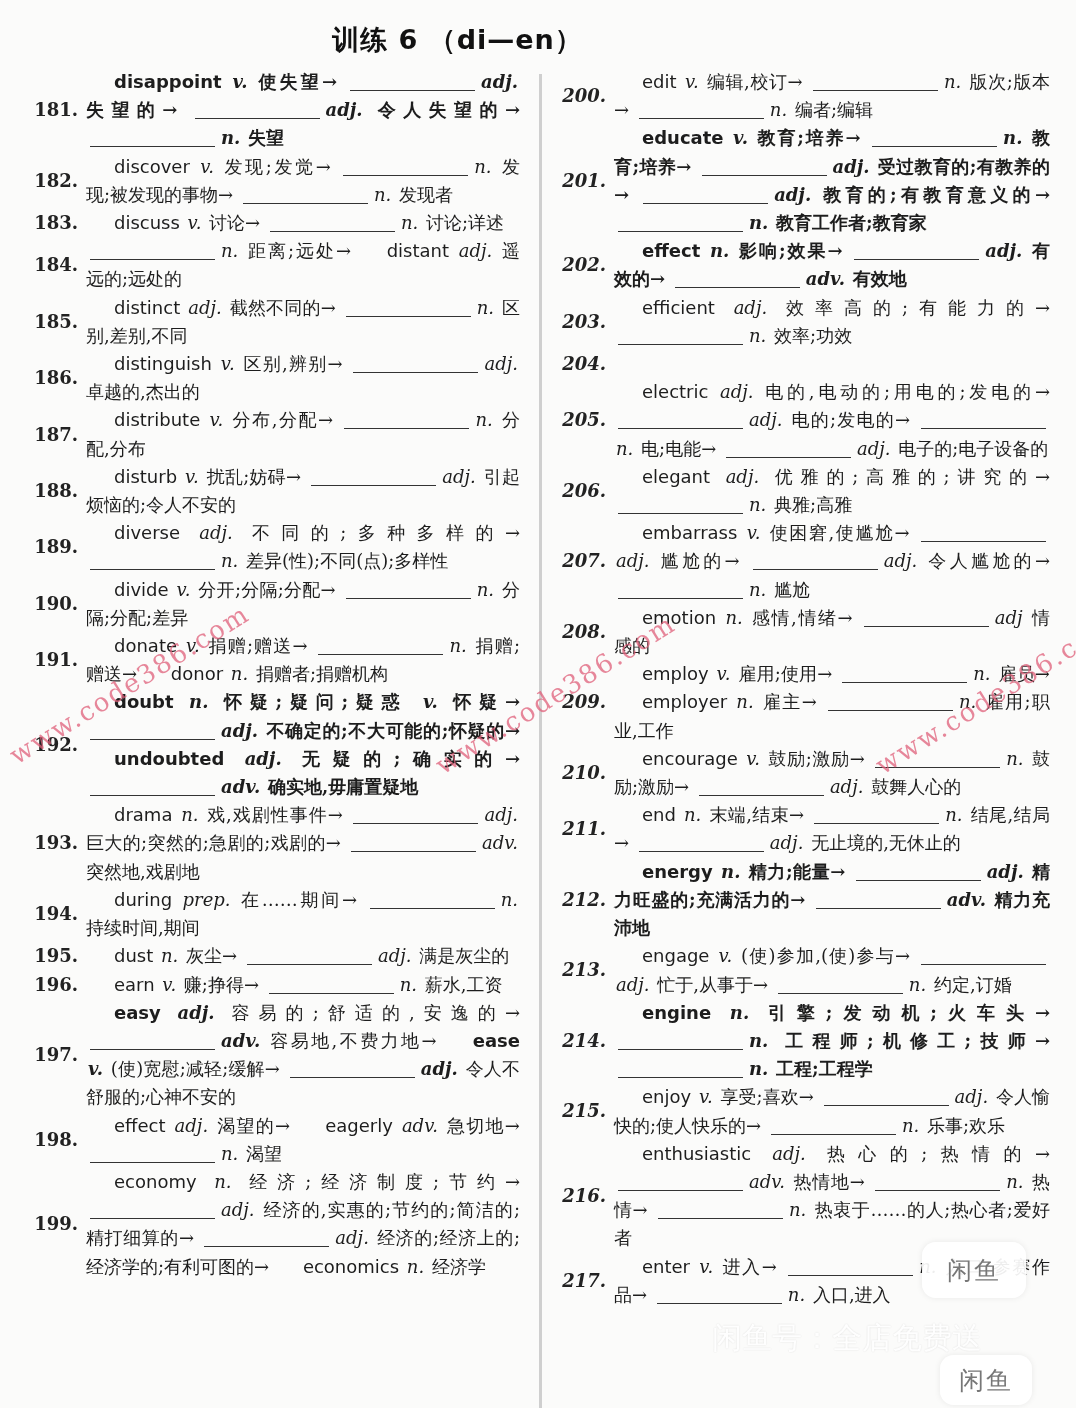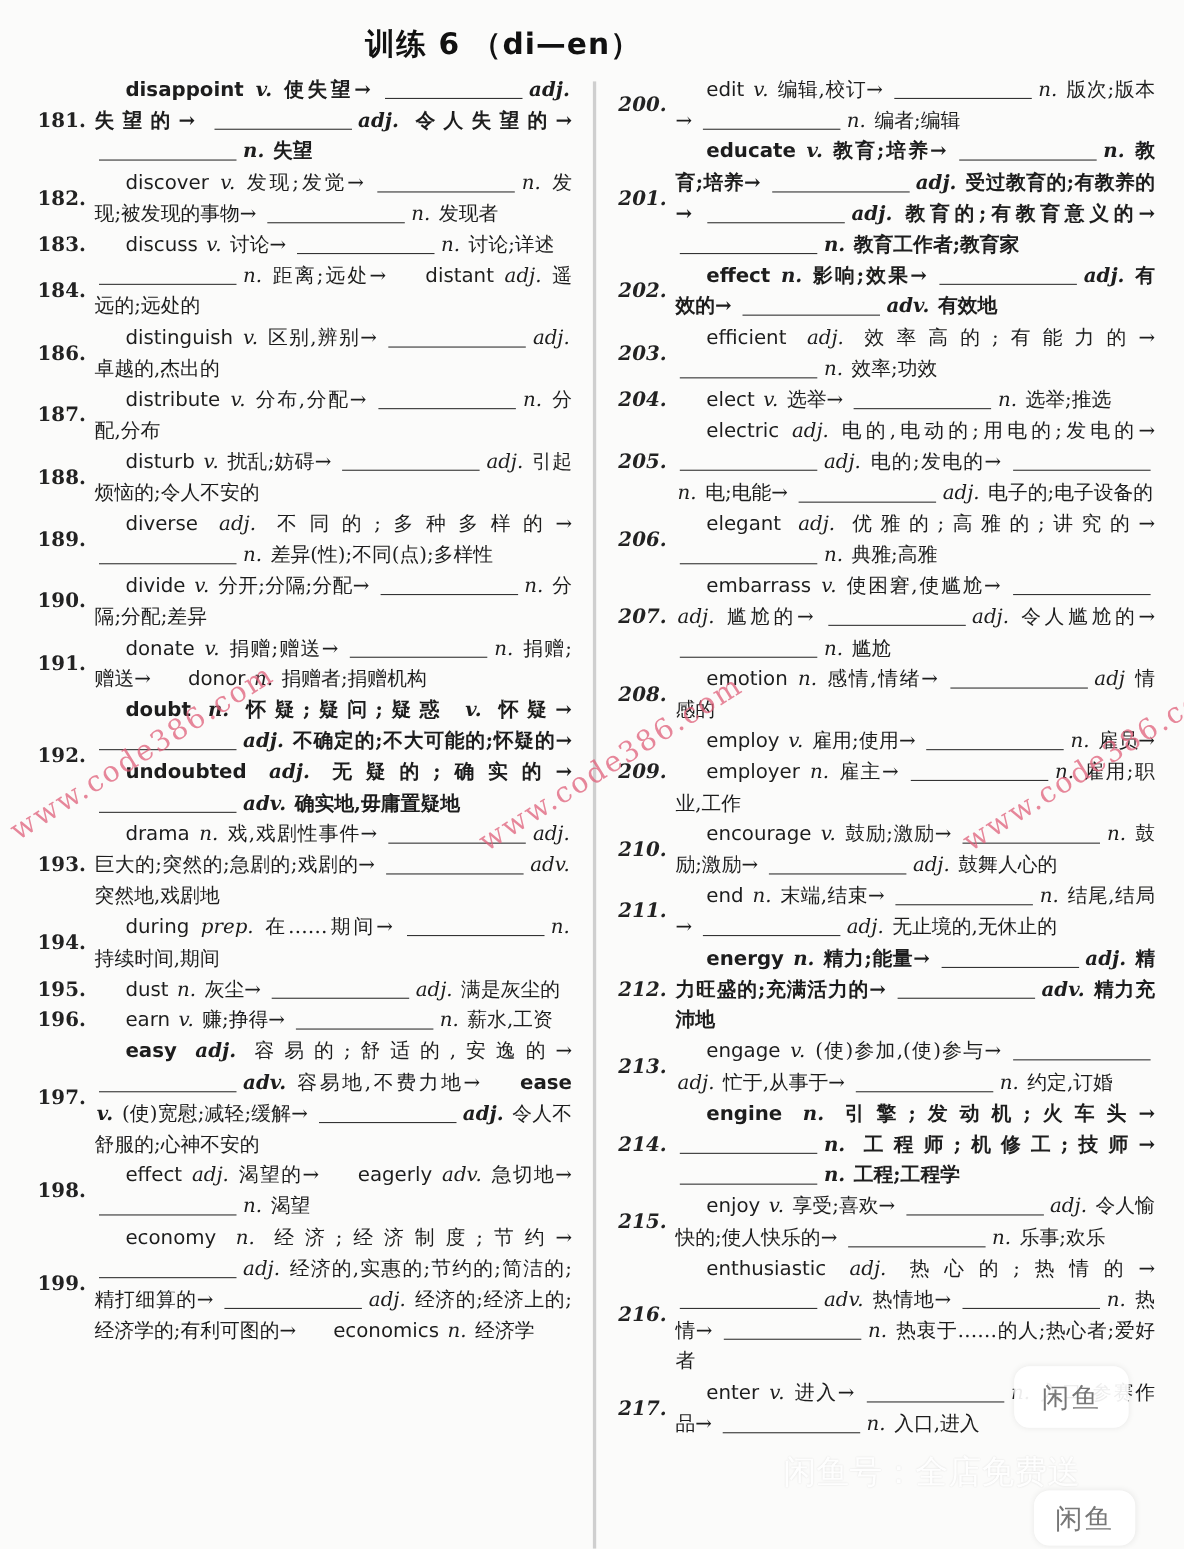--- a/index.html
+++ b/index.html
@@ -59,20 +59,24 @@
     </div>
     <div class="entry">
       <div class="num">183.</div>
       <div class="body"><span class="head">discuss</span> <span class="pos">v.</span> <span class="cn">讨论→</span> <span class="blank"></span><span class="pos">n.</span> <span class="cn">讨论;详述</span> </div>
     </div>
     <div class="entry">
       <div class="num">184.</div>
       <div class="body"><span class="blank"></span><span class="pos">n.</span> <span class="cn">距离;远处→</span> <span class="head">distant</span> <span class="pos">adj.</span> <span class="cn">遥远的;远处的</span> </div>
     </div>
     <div class="entry">
+      <div class="num">185.</div>
+      <div class="body"><span class="head">distinct</span> <span class="pos">adj.</span> <span class="cn">截然不同的→</span> <span class="blank"></span><span class="pos">n.</span> <span class="cn">区别,差别,不同</span> </div>
+    </div>
+    <div class="entry">
       <div class="num">186.</div>
       <div class="body"><span class="head">distinguish</span> <span class="pos">v.</span> <span class="cn">区别,辨别→</span> <span class="blank"></span><span class="pos">adj.</span> <span class="cn">卓越的,杰出的</span> </div>
     </div>
     <div class="entry">
       <div class="num">187.</div>
       <div class="body"><span class="head">distribute</span> <span class="pos">v.</span> <span class="cn">分布,分配→</span> <span class="blank"></span><span class="pos">n.</span> <span class="cn">分配,分布</span> </div>
     </div>
     <div class="entry">
       <div class="num">188.</div>
       <div class="body"><span class="head">disturb</span> <span class="pos">v.</span> <span class="cn">扰乱;妨碍→</span> <span class="blank"></span><span class="pos">adj.</span> <span class="cn">引起烦恼的;令人不安的</span> </div>
@@ -135,21 +139,20 @@
     <div class="entry">
       <div class="num">202.</div>
       <div class="body"><span class="head b">effect</span> <span class="pos b">n.</span> <span class="cn b">影响;效果→</span> <span class="blank"></span><span class="pos b">adj.</span> <span class="cn b">有效的→</span> <span class="blank"></span><span class="pos b">adv.</span> <span class="cn b">有效地</span> </div>
     </div>
     <div class="entry">
       <div class="num">203.</div>
       <div class="body"><span class="head">efficient</span> <span class="pos">adj.</span> <span class="cn">效率高的;有能力的→</span> <span class="blank"></span><span class="pos">n.</span> <span class="cn">效率;功效</span> </div>
     </div>
     <div class="entry">
       <div class="num">204.</div>
-      <div class="body"><span class="head">elect</span> <span class="pos">v.</span> <span class="cn">选举→</span> <span class="blank"></span><span class="pos">n.</span> <span class="cn">选举;推选</span> </div>
     </div>
     <div class="entry">
       <div class="num">205.</div>
       <div class="body"><span class="head">electric</span> <span class="pos">adj.</span> <span class="cn">电的,电动的;用电的;发电的→</span> <span class="blank"></span><span class="pos">adj.</span> <span class="cn">电的;发电的→</span> <span class="blank"></span><span class="pos">n.</span> <span class="cn">电;电能→</span> <span class="blank"></span><span class="pos">adj.</span> <span class="cn">电子的;电子设备的</span> </div>
     </div>
     <div class="entry">
       <div class="num">206.</div>
       <div class="body"><span class="head">elegant</span> <span class="pos">adj.</span> <span class="cn">优雅的;高雅的;讲究的→</span> <span class="blank"></span><span class="pos">n.</span> <span class="cn">典雅;高雅</span> </div>
     </div>
     <div class="entry">

